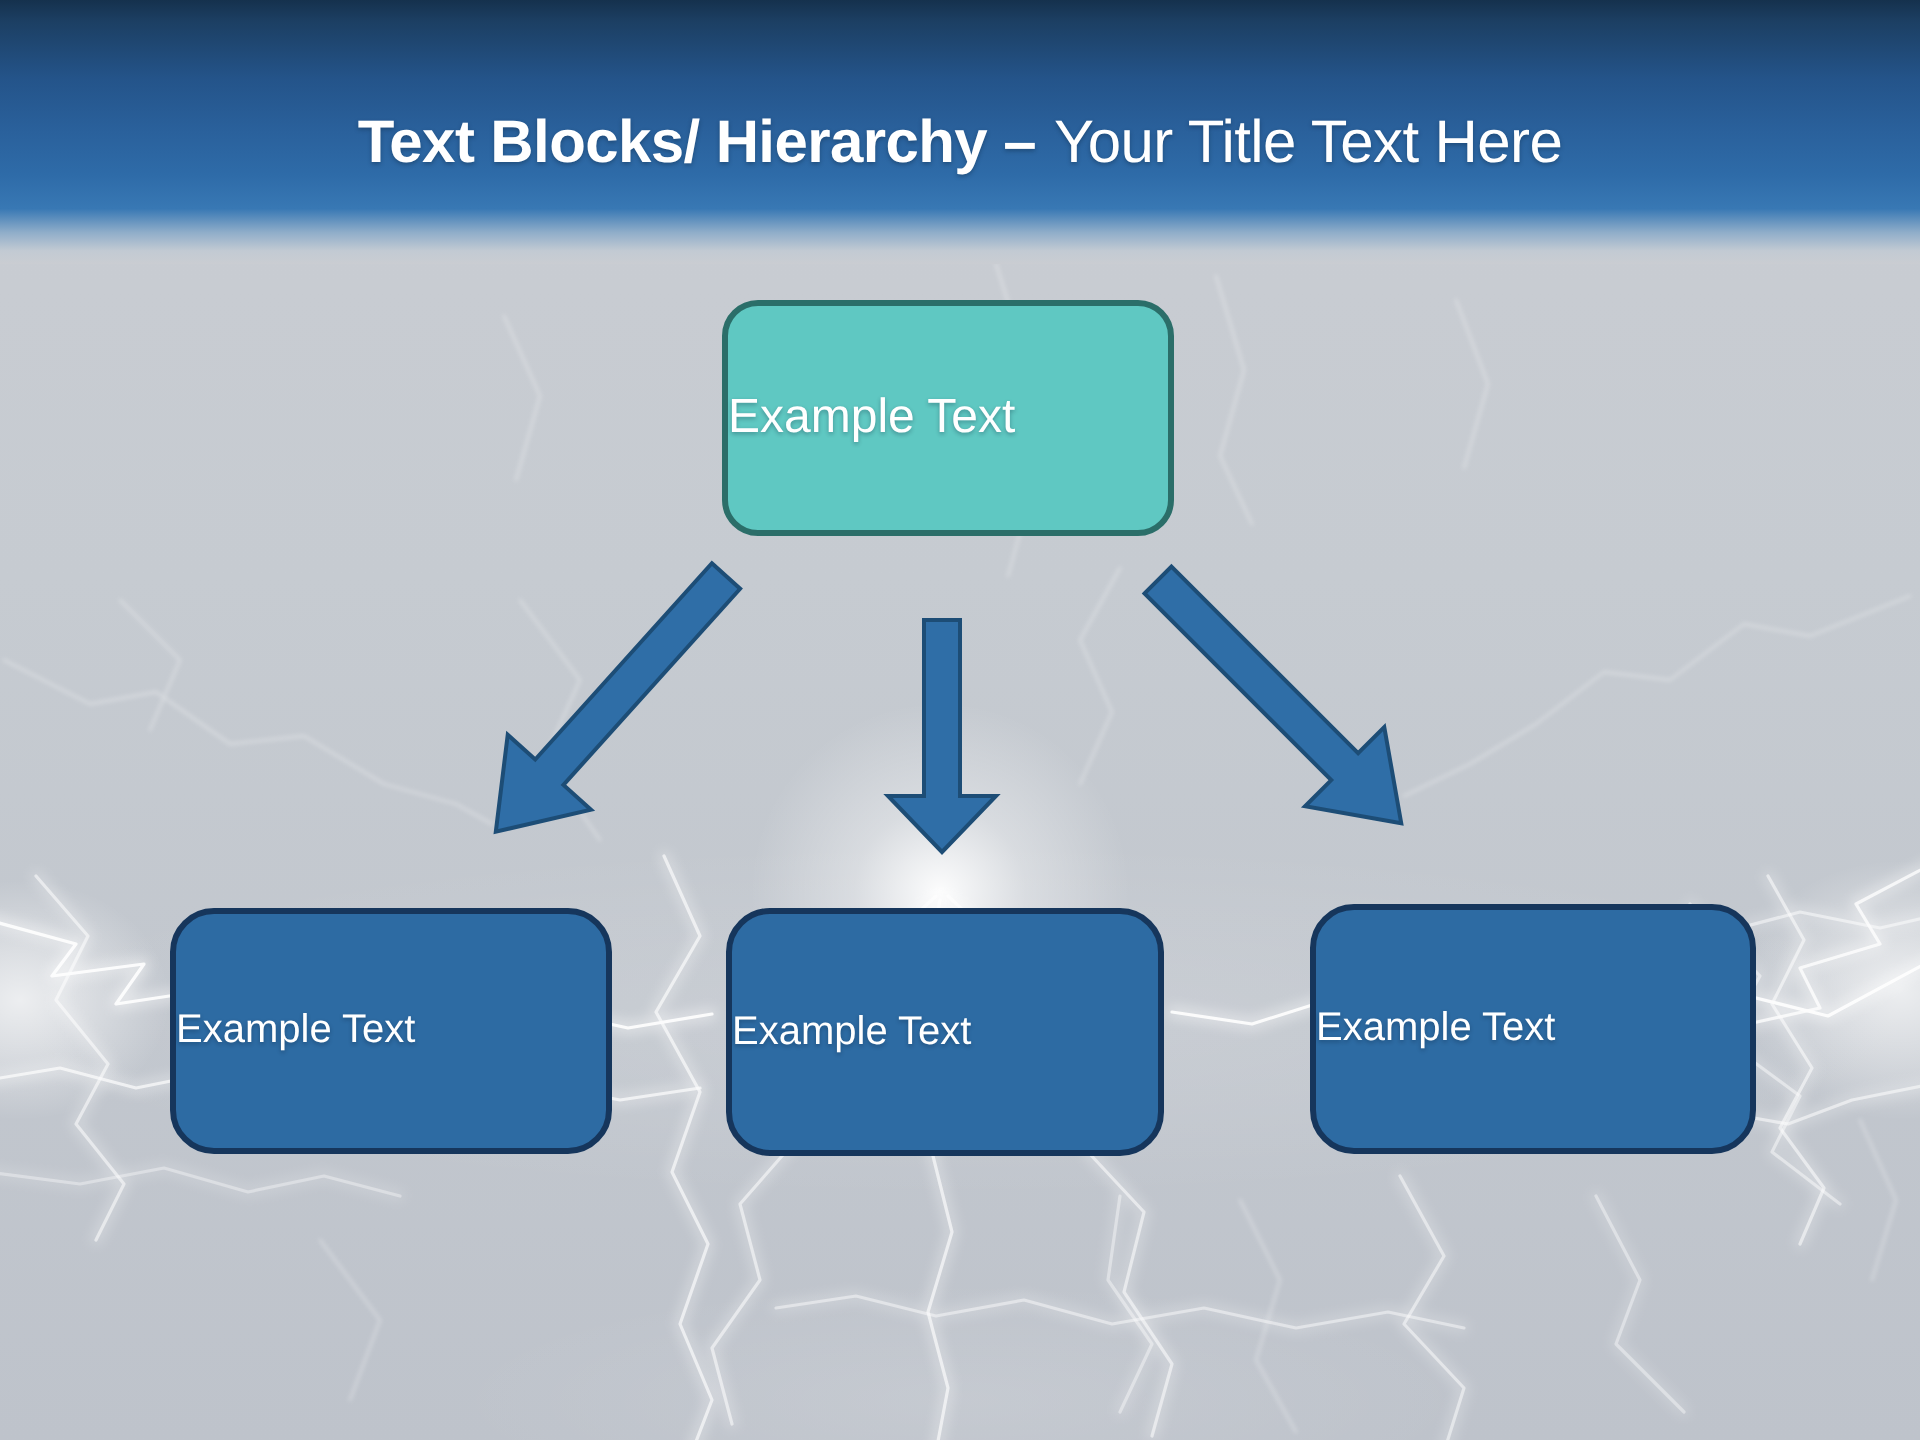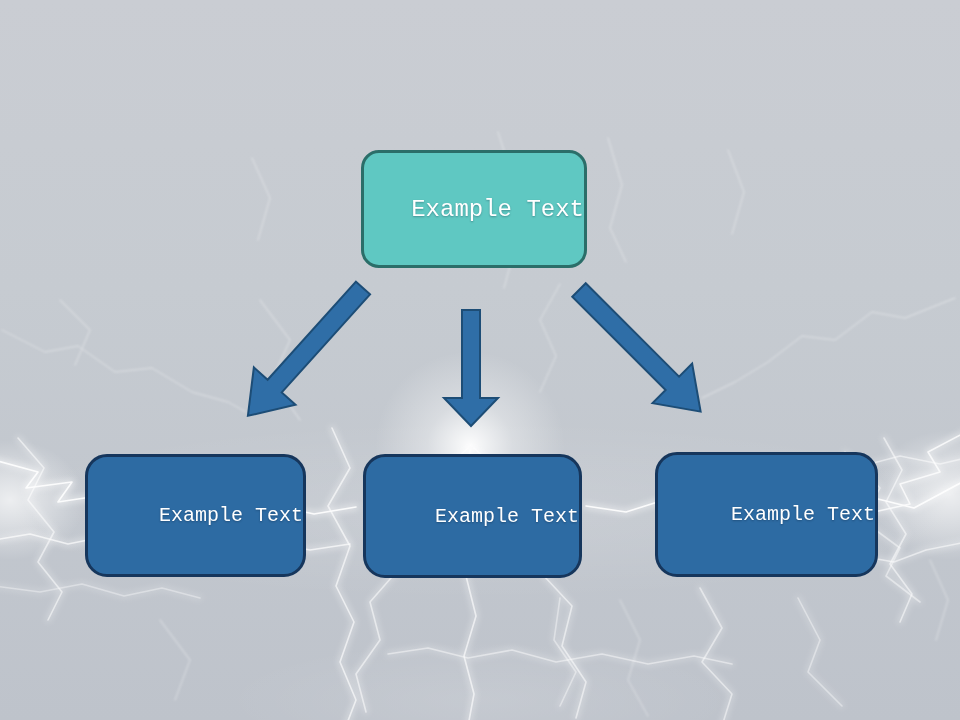--- a/index.html
+++ b/index.html
@@ -19,24 +19,23 @@
   .title{
     position:absolute;top:55px;left:0;width:100%;margin:0;
     text-align:center;color:var(--title-text,#ffffff);
     font-size:30px;font-weight:400;letter-spacing:-.3px;
     text-shadow:0 1px 2px rgba(10,30,50,.35);white-space:nowrap;
   }
   .title .t-bold{font-weight:700}
   .title .t-reg{font-weight:400;margin-left:9px}
   
   .hbox{
-    position:absolute;display:flex;align-items:center;justify-content:flex-end;
+    position:absolute;display:flex;align-items:center;justify-content:flex-start;
     color:#fff;box-sizing:border-box;text-align:center;
     text-shadow:0 1px 2px rgba(0,20,40,.3);
-    font-family:Liberation Mono, monospace;
   }
   .root-box{
     left:361px;top:150px;width:226px;height:118px;border-radius:18px;
     background:var(--root-box-fill,#5fc8c2);
     border:3px solid var(--root-box-border,#2b6e69);
     font-size:24px;
   }
   .child-box{
     border-radius:22px;
     background:var(--child-box-fill,#2d6ba3);
@@ -125,20 +124,25 @@
       <path d="M 728 150 L 744 192 L 732 234"></path>
       <path d="M 260 300 L 290 340 L 272 380 L 300 420"></path>
       <path d="M 560 284 L 540 320 L 556 356 L 540 392"></path>
       <path d="M 620 600 L 640 640 L 628 680 L 648 716"></path>
       <path d="M 930 560 L 948 600 L 936 640"></path>
       <path d="M 160 620 L 190 660 L 175 700"></path>
       <path d="M 60 300 L 90 330 L 75 365"></path>
     </g>
   </svg>
 
+  <header class="header">
+    <h1 class="title">
+      <span class="t-bold">Text Blocks/ Hierarchy –</span><span class="t-reg">Your Title Text Here</span>
+    </h1>
+  </header>
 
   <svg class="arrow-svg" viewBox="0 0 960 720" aria-hidden="true">
     <polygon class="arrow" points="-9.5,0 9.5,0 9.5,132 28,132 0,172 -28,132 -9.5,132" transform="translate(363,288) rotate(42)"></polygon>
     <polygon class="arrow" points="462,310 480,310 480,398 498,398 471,426 444,398 462,398"></polygon>
     <polygon class="arrow" points="-9.5,0 9.5,0 9.5,132 28,132 0,172 -28,132 -9.5,132" transform="translate(579,290) rotate(-45)"></polygon>
   </svg>
 
   <div class="hbox root-box">
     <span>Example Text</span>
   </div>

